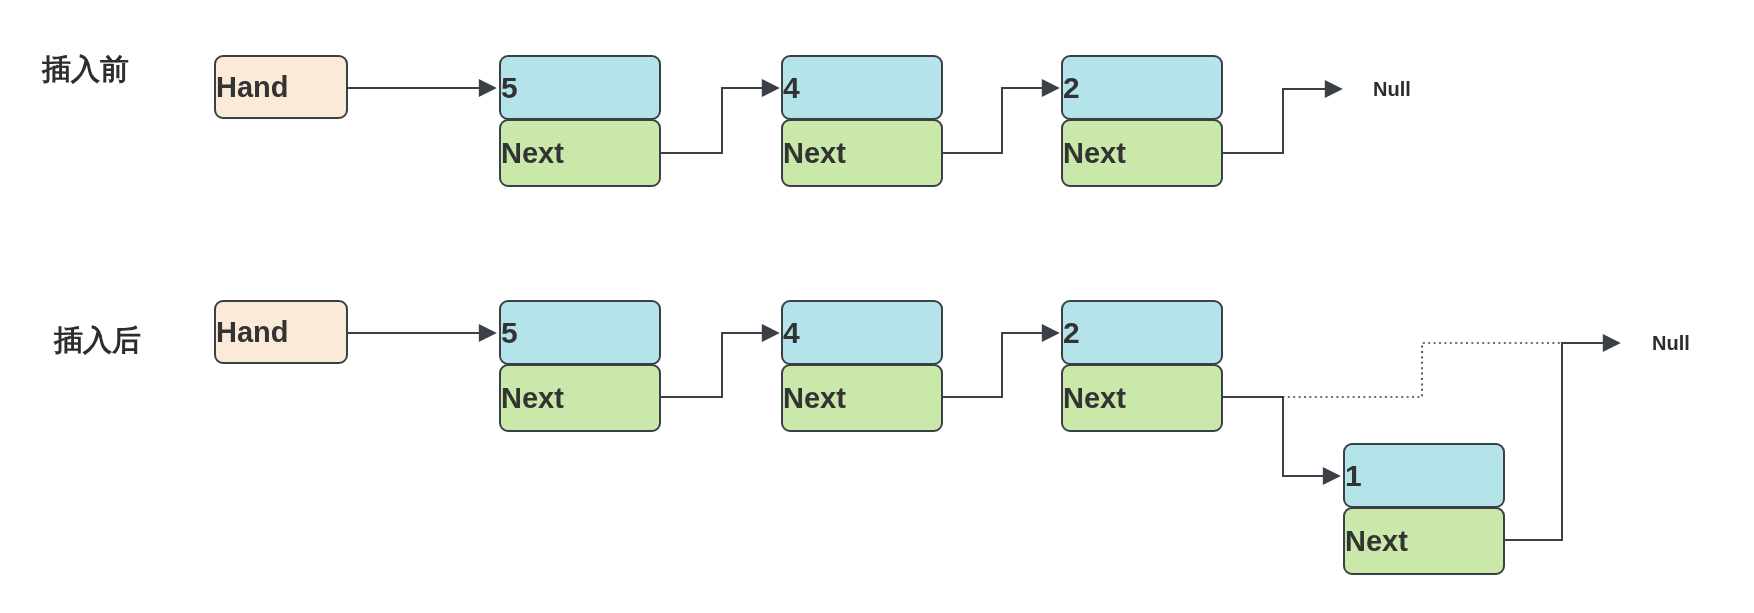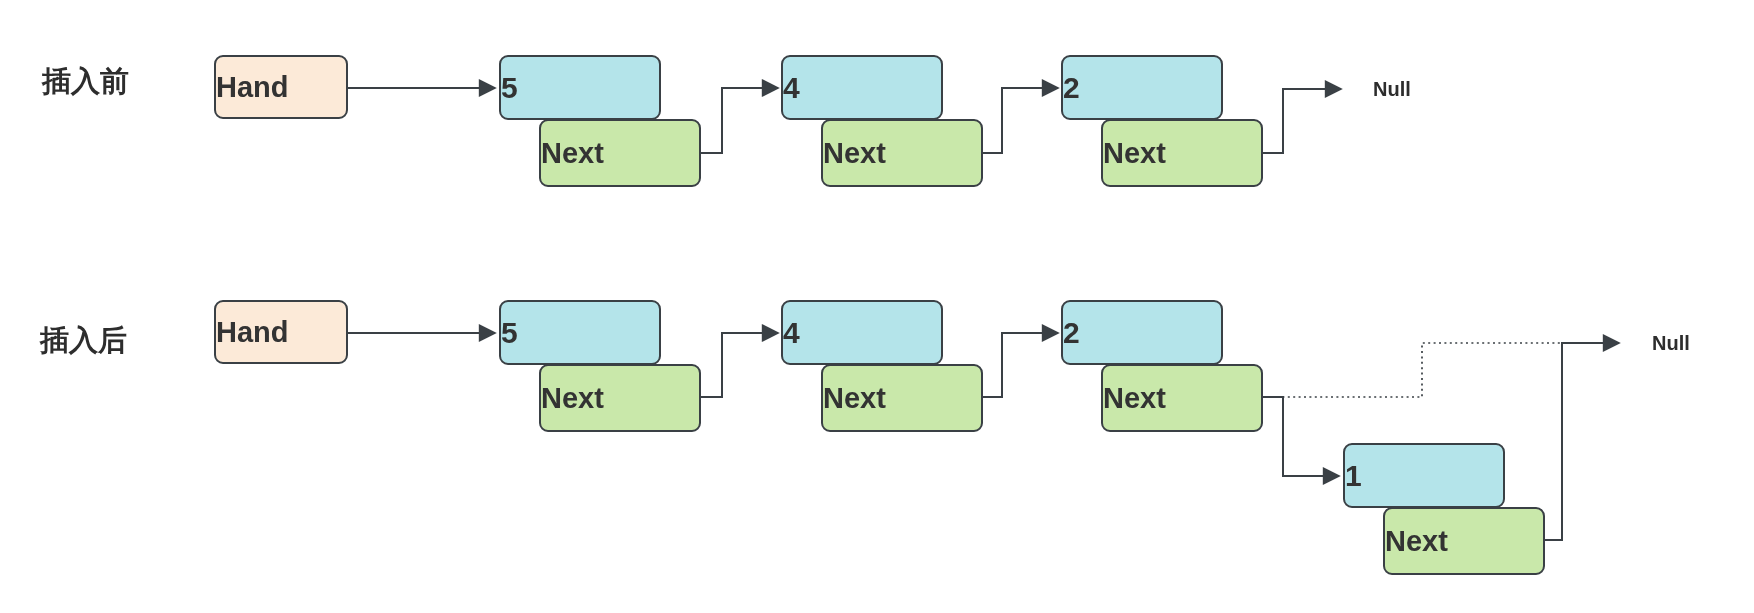--- a/index.html
+++ b/index.html
@@ -18,21 +18,21 @@
   .wires{position:absolute;left:0;top:0;width:1754px;height:613px;}
   .wire{fill:none;stroke:var(--stroke);stroke-width:2px;}
   .wire.dotted{stroke-width:1.7px;stroke-dasharray:2 3.4;}
   .box{
     position:absolute;display:flex;align-items:center;justify-content:flex-start;
     border:2.5px solid var(--stroke);border-radius:9px;
     font-weight:bold;color:var(--text-dark);
   }
   .head-box{width:134px;height:64px;background:var(--head-fill);font-size:29px;}
   .value-cell{width:162px;height:65px;background:var(--value-fill);font-size:30px;}
-  .next-cell{width:162px;height:68px;background:var(--next-fill);font-size:29px;margin-left:40px;}
+  .next-cell{width:162px;height:68px;background:var(--next-fill);font-size:29px;}
   .row-label{
     position:absolute;font-size:29px;font-weight:bold;color:var(--label-color);
     height:34px;line-height:34px;white-space:nowrap;
   }
   .null-label{
     position:absolute;font-size:20px;font-weight:bold;color:var(--label-color);
     height:34px;line-height:34px;white-space:nowrap;
   }
 </style>
 </head>
@@ -53,21 +53,21 @@
     <path class="wire" d="M1223 153 H1283 V89 H1341" marker-end="url(#ah)"></path>
 
     <path class="wire" d="M348 333 H495" marker-end="url(#ah)"></path>
     <path class="wire" d="M661 397 H722 V333 H778" marker-end="url(#ah)"></path>
     <path class="wire" d="M943 397 H1002 V333 H1058" marker-end="url(#ah)"></path>
     <path class="wire dotted" d="M1223 397 H1422 V343 H1562"></path>
     <path class="wire" d="M1223 397 H1283 V476 H1339" marker-end="url(#ah)"></path>
     <path class="wire" d="M1505 540 H1562 V343 H1619" marker-end="url(#ah)"></path>
   </svg>
 
-  <div class="row-label" style="left:42px;top:64px;">插入前</div>
+  <div class="row-label" style="left:42px;top:52px;">插入前</div>
 
   <div class="box head-box" style="left:214px;top:55px;">
     <span>Hand</span>
   </div>
 
   <div class="box value-cell" style="left:499px;top:55px;">
     <span>5</span>
   </div>
   <div class="box next-cell" style="left:499px;top:119px;">
     <span>Next</span>
@@ -82,21 +82,21 @@
 
   <div class="box value-cell" style="left:1061px;top:55px;">
     <span>2</span>
   </div>
   <div class="box next-cell" style="left:1061px;top:119px;">
     <span>Next</span>
   </div>
 
   <div class="null-label" style="left:1373px;top:72px;">Null</div>
 
-  <div class="row-label" style="left:40px;top:323px;">插入后</div>
+  <div class="row-label" style="left:54px;top:323px;">插入后</div>
 
   <div class="box head-box" style="left:214px;top:300px;">
     <span>Hand</span>
   </div>
 
   <div class="box value-cell" style="left:499px;top:300px;">
     <span>5</span>
   </div>
   <div class="box next-cell" style="left:499px;top:364px;">
     <span>Next</span>

